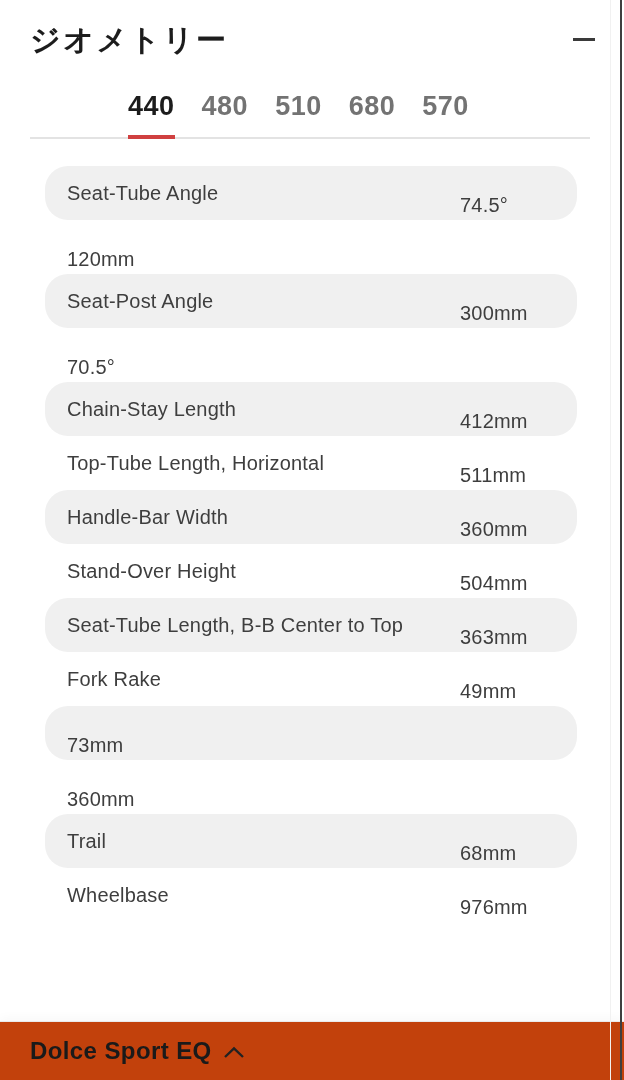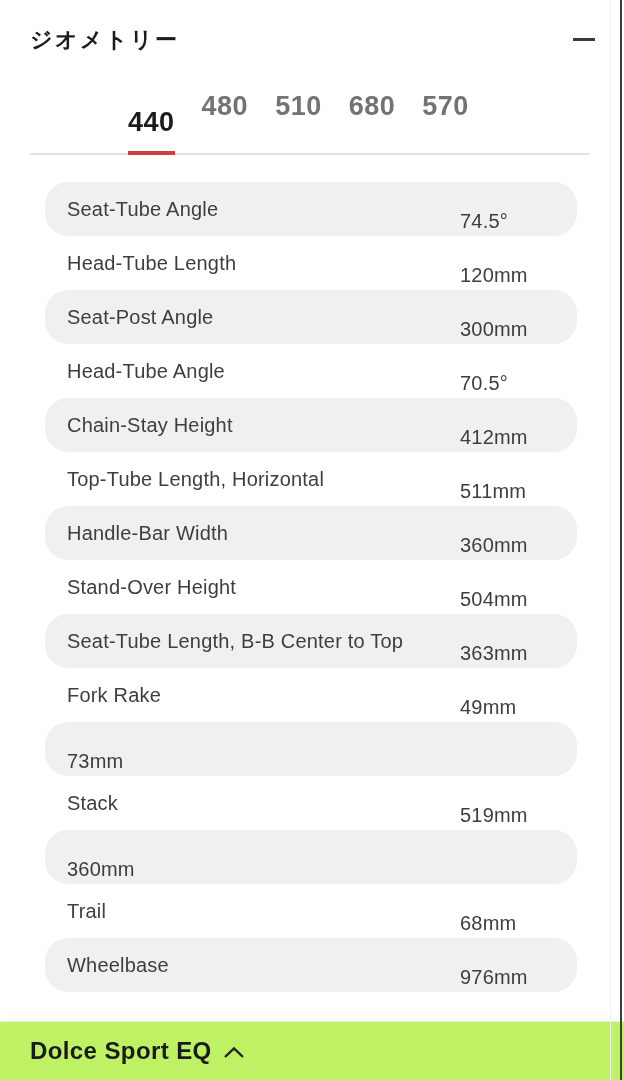--- a/index.html
+++ b/index.html
@@ -6,40 +6,40 @@
   html,body { background:#ffffff; }
   body {
     width:624px; height:1080px; position:relative; overflow:hidden;
     font-family:"Liberation Sans", sans-serif;
     -webkit-font-smoothing:antialiased;
   }
 
   
   .section-header { position:relative; padding:22px 30px 0 30px; }
   .section-title {
-    font-size:22px; font-weight:700; color:#1c1c1c;
+    font-size:30px; font-weight:700; color:#1c1c1c;
     letter-spacing:2.5px; line-height:36px;
   }
   .collapse-icon {
     position:absolute; top:38px; right:29px;
     width:22px; height:3px; background:#3a3a3a; cursor:pointer;
   }
 
   
   .tabs-wrap {
     margin:35px 34px 0 30px;
     border-bottom:2px solid #e3e3e3;
     display:flex; gap:27px; padding-left:98px;
   }
   .tab {
     font-size:27px; font-weight:700; color:#737373;
     padding-bottom:17px; position:relative; cursor:pointer;
     letter-spacing:0.5px; line-height:27px;
   }
-  .tab.active { color:#1c1c1c;margin-top:16px; }
+  .tab.active { color:#1c1c1c; }
   .tab.active::after {
     content:""; position:absolute; left:0; right:0; bottom:-2px;
     height:4px; background:#d04040;
   }
 
   
   .geo-table { margin:27px 47px 0 45px; }
   .geo-row {
     height:54px; display:flex; align-items:center; padding:0 22px;border-radius:23px;
   }
@@ -47,21 +47,21 @@
   .geo-label {
     flex:1; font-size:20px; color:#3e3e3e; letter-spacing:0.2px;
   }
   .geo-value {
     width:95px; font-size:20px; color:#3e3e3e; letter-spacing:0.2px;margin-top:24px;
   }
 
   
   .footer-bar {
     position:absolute; left:0; right:0; bottom:0; height:58px;
-    background:#bef264; box-shadow:0 -1px 0 #eaeaea, 0 -4px 10px rgba(0,0,0,0.03);
+    background:#c2410c; box-shadow:0 -1px 0 #eaeaea, 0 -4px 10px rgba(0,0,0,0.03);
     display:flex; align-items:center; padding-left:30px; cursor:pointer;
   }
   .footer-title {
     font-size:24px; font-weight:700; color:#1a1a1a; letter-spacing:0.4px;
   }
   .chevron-up { margin-left:11px; margin-top:2px; }
 
   
   .right-edge-border {
     position:absolute; top:0; bottom:0; right:2px; width:2px;
@@ -87,33 +87,31 @@
   <div class="tab">680</div>
   <div class="tab">570</div>
 </div>
 
 <div class="geo-table">
   <div class="geo-row">
     <div class="geo-label">Seat-Tube Angle</div>
     <div class="geo-value">74.5°</div>
   </div>
   <div class="geo-row">
-    <div class="geo-label">Head-Tube Length</div>
     <div class="geo-value">120mm</div>
   </div>
   <div class="geo-row">
     <div class="geo-label">Seat-Post Angle</div>
     <div class="geo-value">300mm</div>
   </div>
   <div class="geo-row">
-    <div class="geo-label">Head-Tube Angle</div>
     <div class="geo-value">70.5°</div>
   </div>
   <div class="geo-row">
-    <div class="geo-label">Chain-Stay Height</div>
+    <div class="geo-label">Chain-Stay Length</div>
     <div class="geo-value">412mm</div>
   </div>
   <div class="geo-row">
     <div class="geo-label">Top-Tube Length, Horizontal</div>
     <div class="geo-value">511mm</div>
   </div>
   <div class="geo-row">
     <div class="geo-label">Handle-Bar Width</div>
     <div class="geo-value">360mm</div>
   </div>
@@ -126,24 +124,20 @@
     <div class="geo-value">363mm</div>
   </div>
   <div class="geo-row">
     <div class="geo-label">Fork Rake</div>
     <div class="geo-value">49mm</div>
   </div>
   <div class="geo-row">
     <div class="geo-value">73mm</div>
   </div>
   <div class="geo-row">
-    <div class="geo-label">Stack</div>
-    <div class="geo-value">519mm</div>
-  </div>
-  <div class="geo-row">
     <div class="geo-value">360mm</div>
   </div>
   <div class="geo-row">
     <div class="geo-label">Trail</div>
     <div class="geo-value">68mm</div>
   </div>
   <div class="geo-row">
     <div class="geo-label">Wheelbase</div>
     <div class="geo-value">976mm</div>
   </div>

